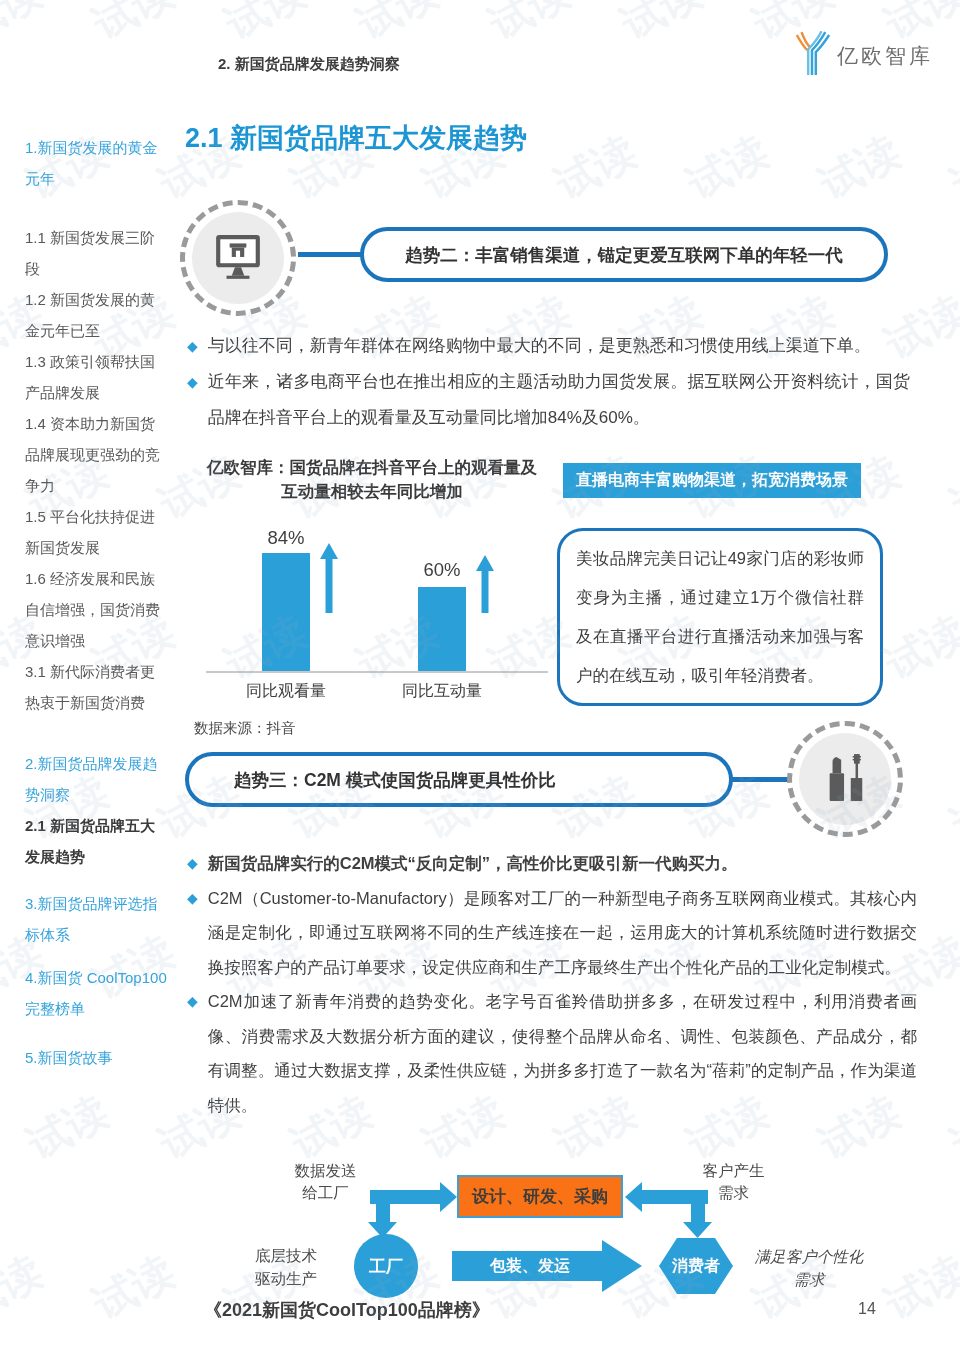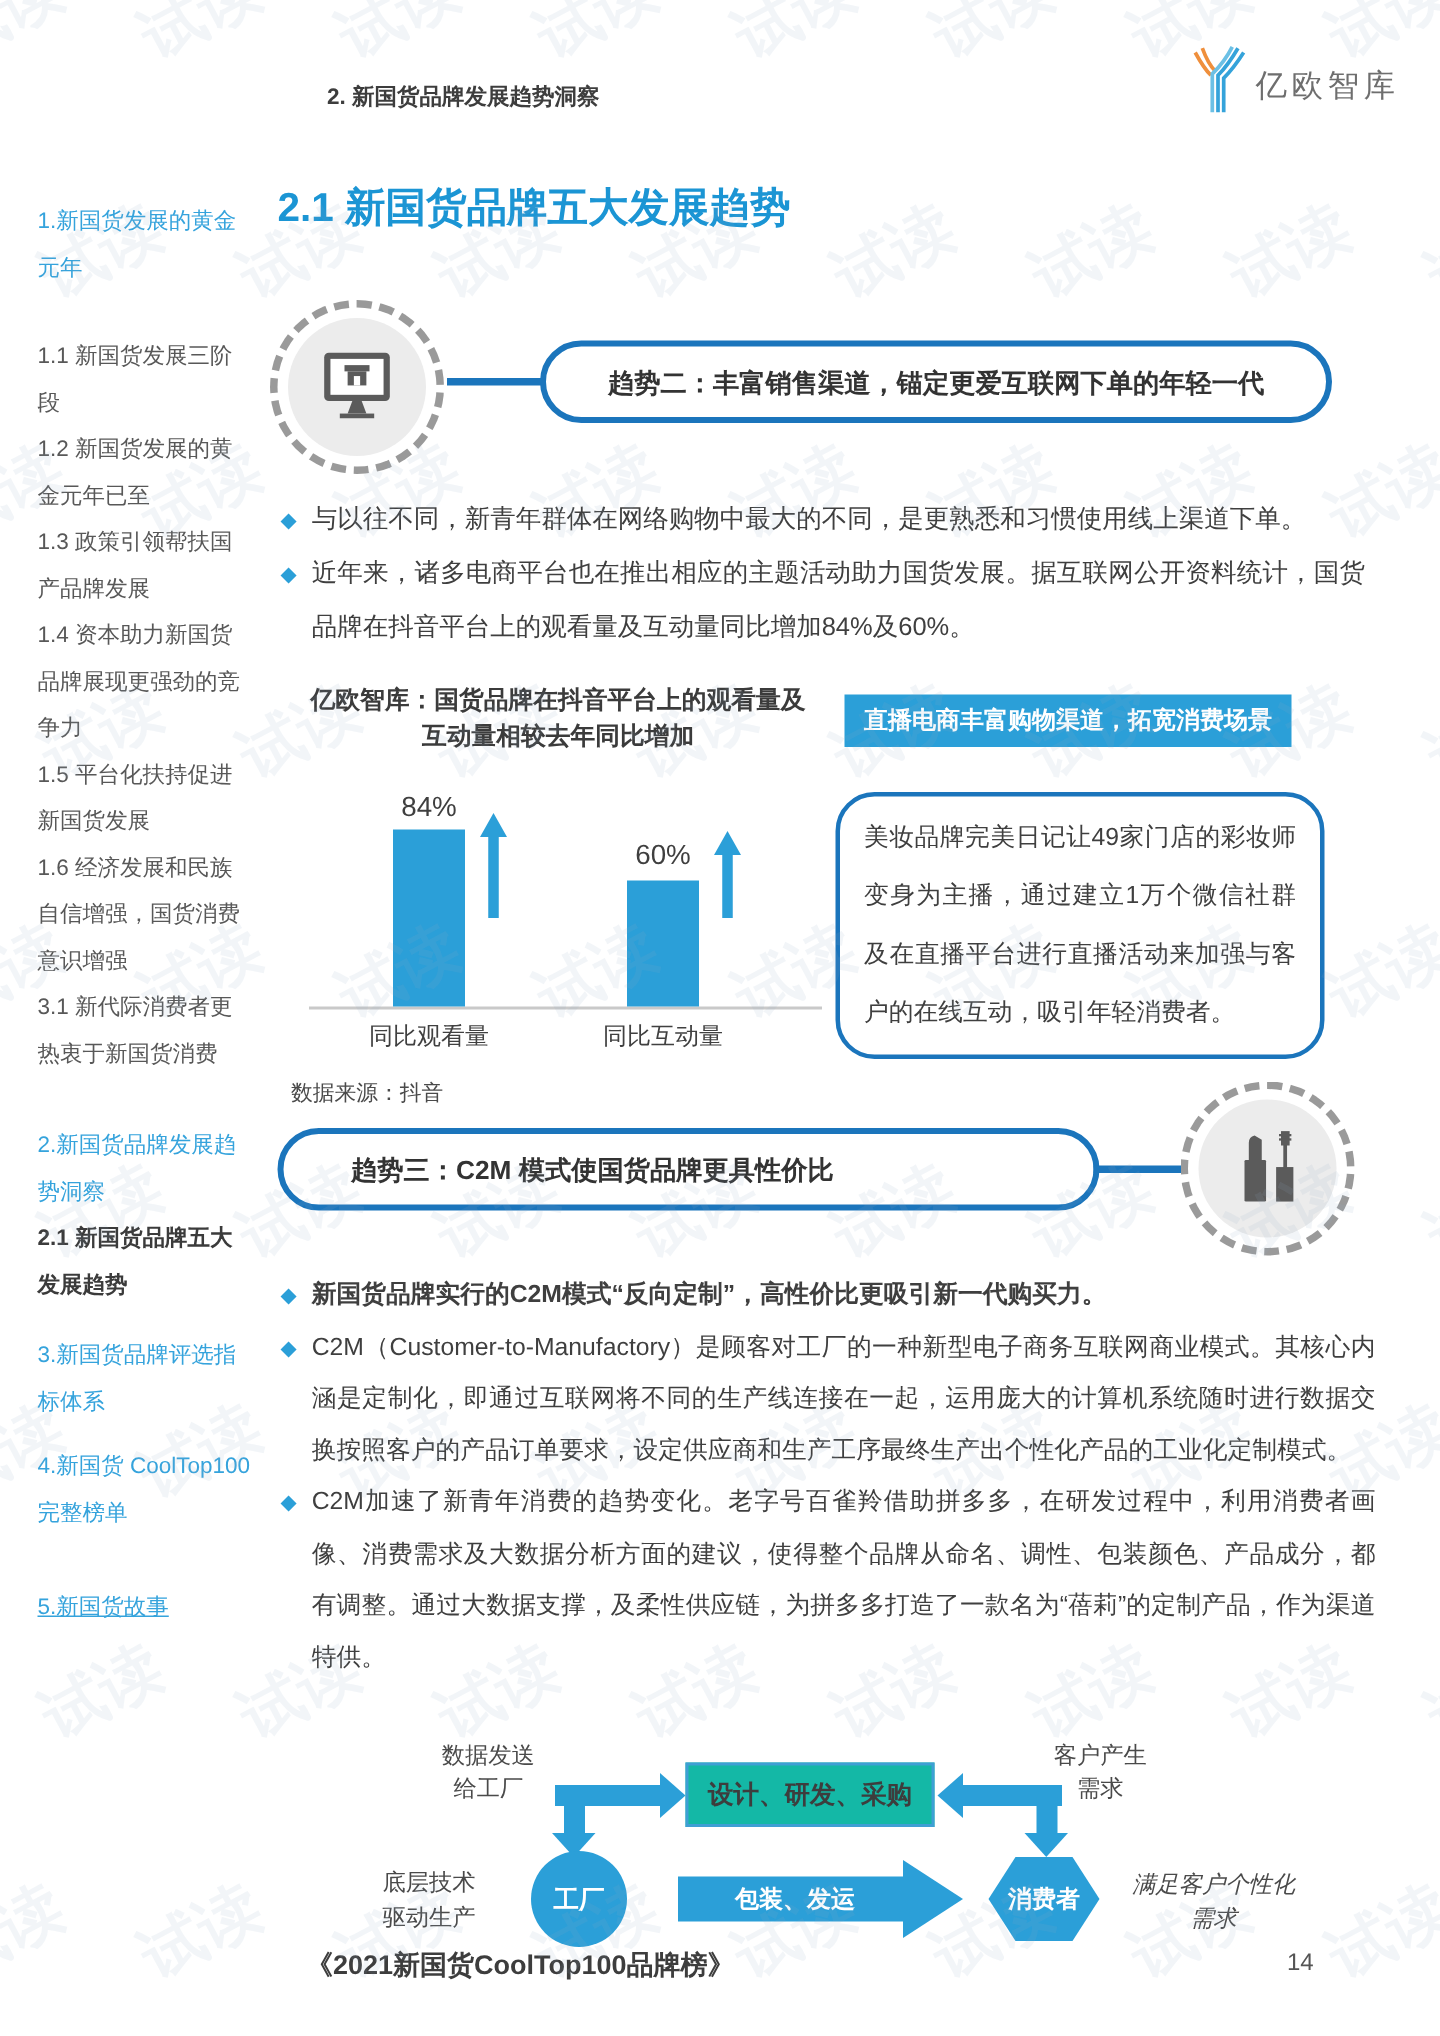--- a/index.html
+++ b/index.html
@@ -16,21 +16,21 @@
   .logo{position:absolute;left:793px;top:30px;display:flex;align-items:center;gap:6px;}
   .logo-text{font-size:21px;color:#6e6e6e;letter-spacing:3px;}
 
   
   .sidebar{position:absolute;left:25px;top:132px;width:142px;font-size:15px;line-height:31px;
            word-break:break-all;z-index:2;}
   .side-item{cursor:pointer;}
   .side-link{color:#35a3dc;}
   .side-plain{color:#585858;}
   .side-active{color:#3b3b3b;font-weight:bold;}
-  .g28{margin-top:28px;} .g14{margin-top:30px;} .g16{margin-top:16px;} .g24{margin-top:12px;} .g18{margin-top:32px;text-decoration:underline;}
+  .g28{margin-top:28px;} .g14{margin-top:30px;} .g16{margin-top:16px;} .g24{margin-top:12px;} .g18{margin-top:18px;}
 
   
   .main-title{position:absolute;left:185px;top:120px;font-size:27px;font-weight:bold;color:#1b95d4;}
 
   
   .trend-pill{position:absolute;height:55px;border:4px solid #1b75bc;border-radius:32px;background:#fff;
               display:flex;align-items:center;font-size:17.5px;font-weight:bold;color:#333;box-sizing:border-box;}
   .pill2{left:360px;top:227px;width:528px;justify-content:center;}
   .pill3{left:185px;top:752px;width:548px;padding-left:45px;}
   .connector{position:absolute;height:5px;background:#1b75bc;}
@@ -69,21 +69,21 @@
   
   .highlight-label{position:absolute;left:563px;top:463px;background:#2b9fd8;color:#fff;font-size:16px;
                    font-weight:bold;padding:7px 13px;}
   .quote-box{position:absolute;left:557px;top:528px;width:288px;border:3px solid #1b75bc;border-radius:26px;
              padding:8px 16px;font-size:16.5px;line-height:39px;color:#3f3f3f;background:#fff;text-align:justify;}
 
   
   .diagram{position:absolute;left:180px;top:1158px;width:780px;height:150px;}
   .diagram svg{position:absolute;left:0;top:0;}
   .dg-label{position:absolute;text-align:center;font-size:15.5px;line-height:22px;color:#4a4a4a;white-space:pre-line;}
-  .dg-box{position:absolute;left:277px;top:17px;width:166px;height:43px;border:2px solid #3f9fd4;background:#14b8a6;
+  .dg-box{position:absolute;left:277px;top:17px;width:166px;height:43px;border:2px solid #3f9fd4;background:#f97316;
           box-sizing:border-box;text-align:center;line-height:39px;font-size:17px;font-weight:bold;color:#3d3d3d;}
   .dg-node{position:absolute;color:#fff;font-weight:bold;text-align:center;}
   .lab-tl{left:88px;top:2px;width:115px;}
   .lab-tr{left:496px;top:2px;width:115px;}
   .lab-l{left:40px;top:86px;width:132px;line-height:23px;}
   .lab-r{left:555px;top:87px;width:148px;line-height:23px;font-style:italic;}
   .node-factory{left:174px;top:97px;width:64px;font-size:17px;}
   .node-arrow{left:285px;top:98px;width:130px;font-size:16px;}
   .node-consumer{left:479px;top:98px;width:74px;font-size:16px;}
 

